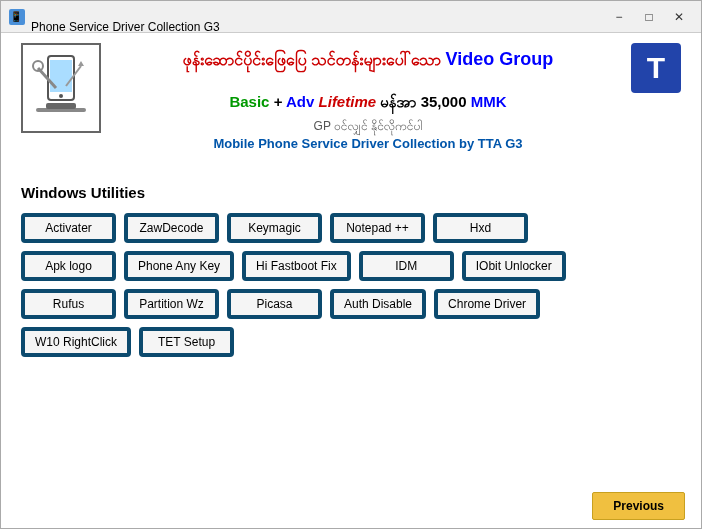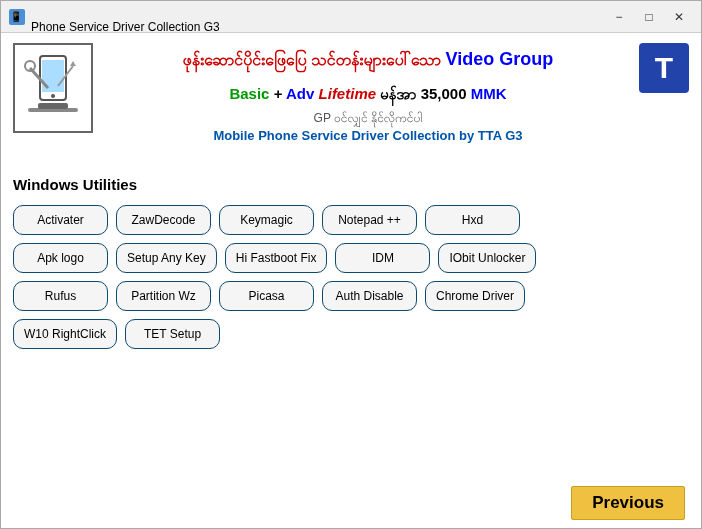--- a/index.html
+++ b/index.html
@@ -58,21 +58,21 @@
       background: transparent;
       cursor: pointer;
       display: flex;
       align-items: center;
       justify-content: center;
       font-size: 12px;
       color: #333;
     }
     .content {
       flex: 1;
-      padding: 10px 12px;
+      padding: 10px 20px;
       display: flex;
       flex-direction: column;
       overflow: hidden;
     }
     .header {
       display: flex;
       align-items: flex-start;
       margin-bottom: 8px;
     }
     .logo-box {
@@ -107,21 +107,21 @@
     }
     .video-text {
       color: #0000ff;
       font-size: 18px;
       font-weight: bold;
     }
     .header-line2 {
       font-size: 15px;
       font-weight: bold;
       text-align: center;
-      margin-top: 12px;
+      margin-top: 20px;
     }
     .basic-text { color: #009900; }
     .adv-text { color: #0000ff; }
     .lifetime-text { color: #cc0000; font-style: italic; }
     .price-text { color: #000000; }
     .mmk-text { color: #0000ff; }
     .header-line3 {
       font-size: 12px;
       color: #555;
       text-align: right;
@@ -160,40 +160,40 @@
     }
     .button-row {
       display: flex;
       gap: 8px;
       align-items: center;
     }
     .util-btn {
       min-width: 95px;
       height: 30px;
       padding: 0 10px;
-      border: 1px solid #0c4a6e;
+      border: 4px solid #0c4a6e;
       background: #f5f5f5;
       cursor: pointer;
       font-size: 12px;
       color: #000;
-      border-radius: 10px;
+      border-radius: 4px;
       white-space: nowrap;
     }
     .footer {
       display: flex;
       justify-content: flex-end;
       align-items: center;
       padding: 8px 16px;
       flex-shrink: 0;
     }
     .prev-btn {
       background: #f0c040;
       border: 1px solid #c8a020;
       padding: 6px 20px;
-      font-size: 17px;
+      font-size: 12px;
       font-weight: bold;
       cursor: pointer;
       border-radius: 2px;
     }
   </style>
 </head>
 <body>
 
 <div class="window">
 
@@ -256,21 +256,21 @@
       <div class="button-row">
         <button class="util-btn">Activater</button>
         <button class="util-btn">ZawDecode</button>
         <button class="util-btn">Keymagic</button>
         <button class="util-btn">Notepad ++</button>
         <button class="util-btn">Hxd</button>
       </div>
 
       <div class="button-row">
         <button class="util-btn">Apk logo</button>
-        <button class="util-btn">Setup Any Key</button>
+        <button class="util-btn">Phone Any Key</button>
         <button class="util-btn">Hi Fastboot Fix</button>
         <button class="util-btn">IDM</button>
         <button class="util-btn">IObit Unlocker</button>
       </div>
 
       <div class="button-row">
         <button class="util-btn">Rufus</button>
         <button class="util-btn">Partition Wz</button>
         <button class="util-btn">Picasa</button>
         <button class="util-btn">Auth Disable</button>

